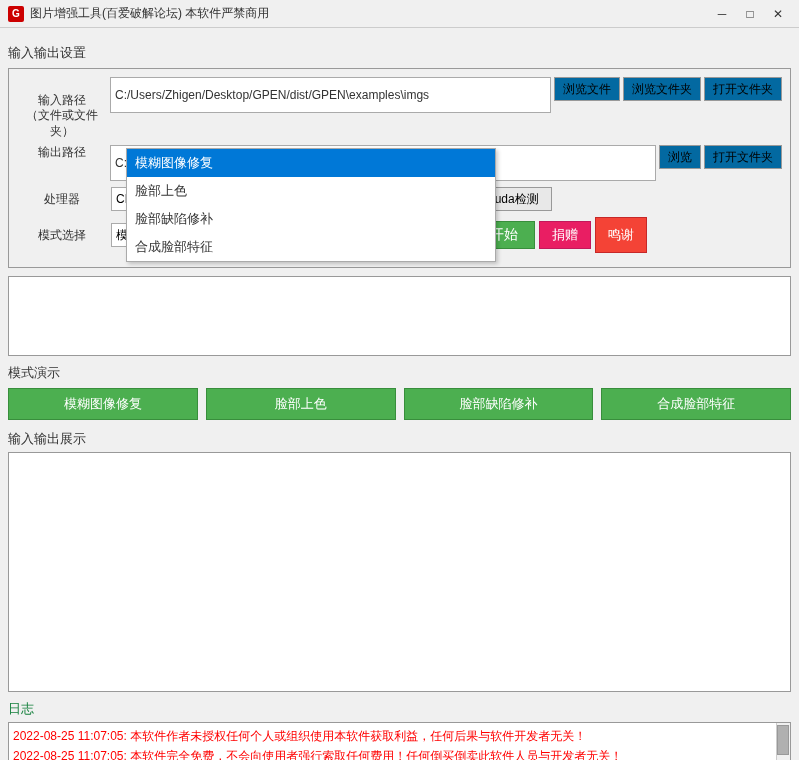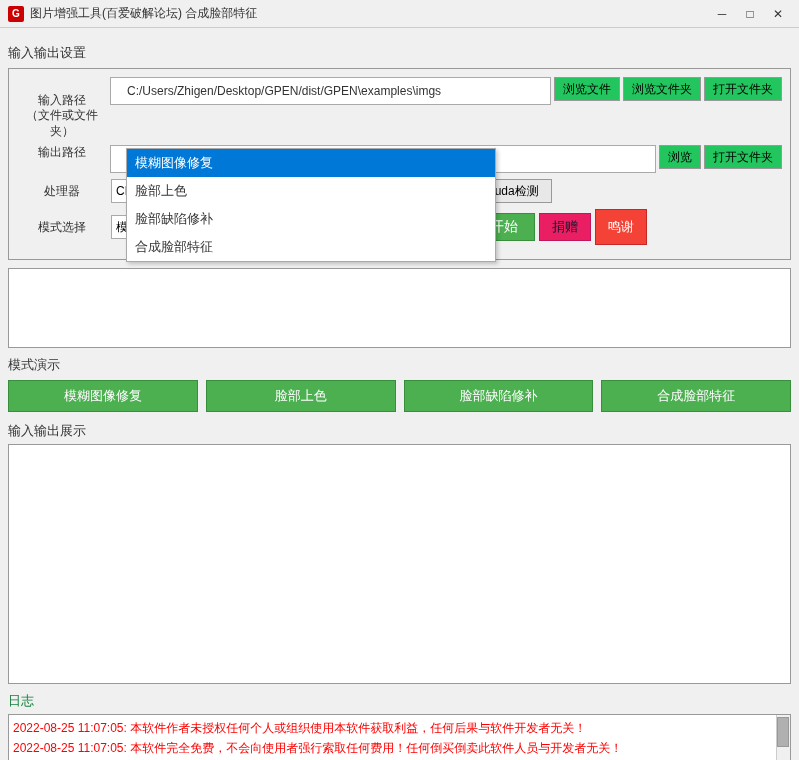--- a/index.html
+++ b/index.html
@@ -96,33 +96,33 @@
       width: 90px;
       text-align: center;
       font-size: 12px;
       color: #333;
       flex-shrink: 0;
       line-height: 1.3;
     }
 
     .path-input {
       flex: 1;
-      height: 28px;
+      height: 36px;
       border: 1px solid #aaa;
-      padding: 2px 16px;
+      padding: 2px 4px;
       font-size: 12px;
       background: white;
       color: #333;
     }
 
     .btn {
       height: 24px;
       padding: 0 8px;
       border: 1px solid #999;
-      background: #22c55e;
+      background: #0369a1;
       cursor: pointer;
       font-size: 12px;
       white-space: nowrap;
     }
 
     .btn-green {
       background: #4caf50;
       color: white;
       border: 1px solid #388e3c;
       height: 28px;
@@ -136,21 +136,21 @@
       background: #f44336;
       color: white;
       border: 1px solid #c62828;
       height: 36px;
       padding: 0 12px;
       font-size: 13px;
     }
 
     .btn-pink {
       background: #e91e63;
-      color: #0f172a;
+      color: #ffffff;
       border: 1px solid #c2185b;
       height: 28px;
       padding: 0 12px;
       font-size: 13px;
     }
 
     .select-wrapper {
       position: relative;
       flex: 1;
     }
@@ -307,21 +307,21 @@
     }
   </style>
 </head>
 <body>
 
 <div class="title-bar">
   <div class="title-bar-left">
     <div class="app-icon">
       <span>G</span>
     </div>
-    <span class="title-text">图片增强工具(百爱破解论坛) 合成脸部特征</span>
+    <span class="title-text">图片增强工具(百爱破解论坛) 本软件严禁商用</span>
   </div>
   <div class="title-controls">
     <button class="title-btn">─</button>
     <button class="title-btn">□</button>
     <button class="title-btn close">✕</button>
   </div>
 </div>
 
 <div class="main-content">
 

